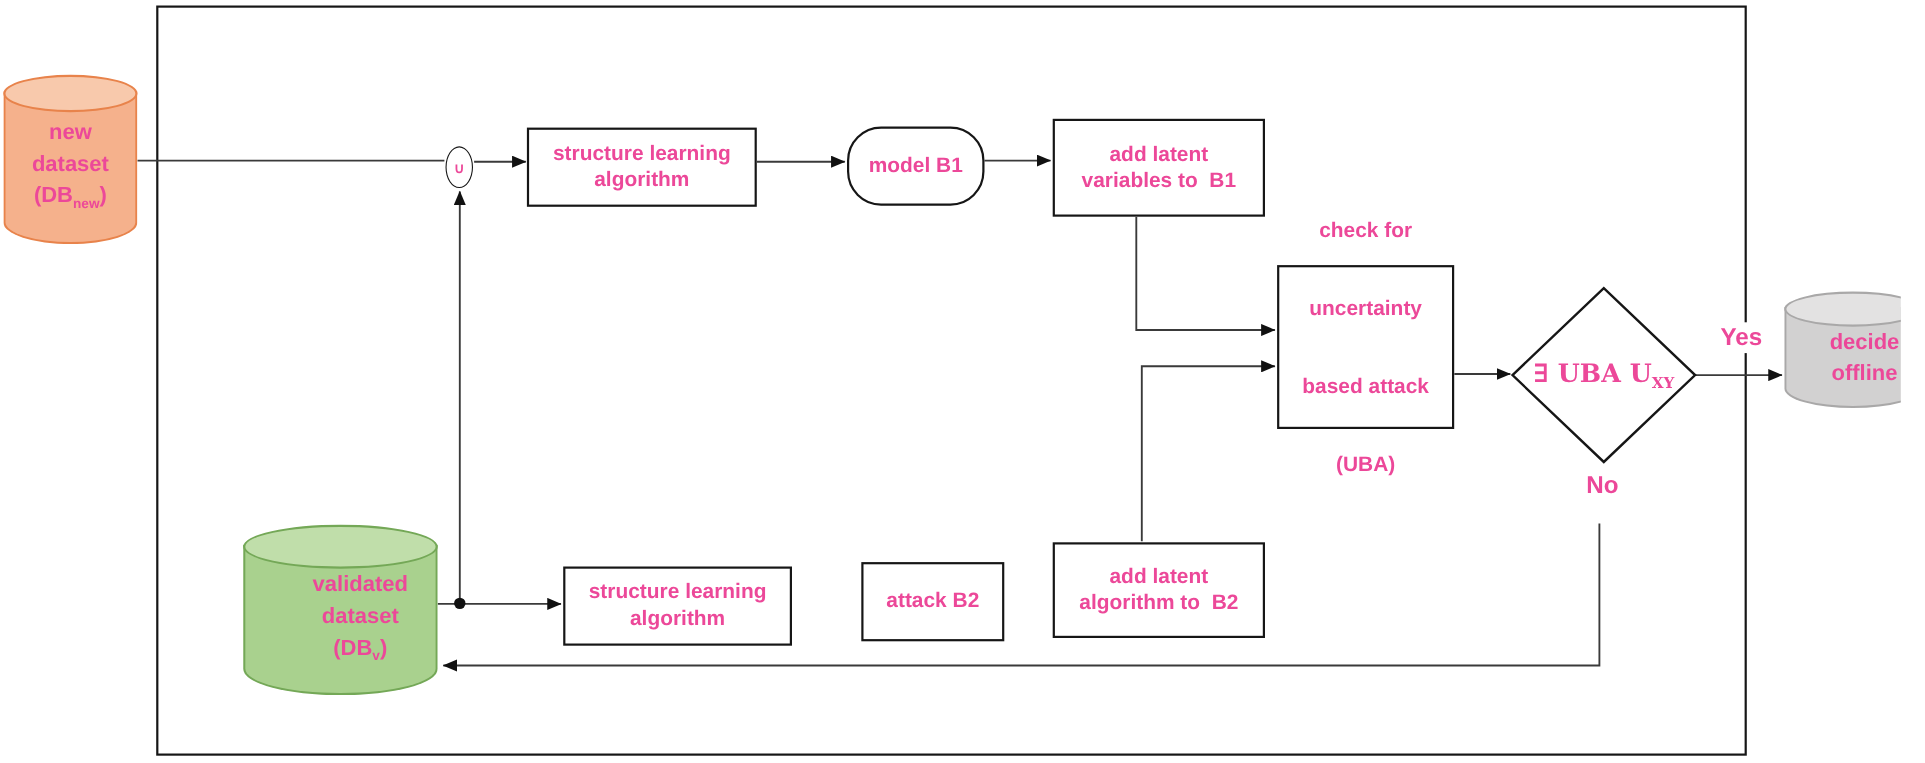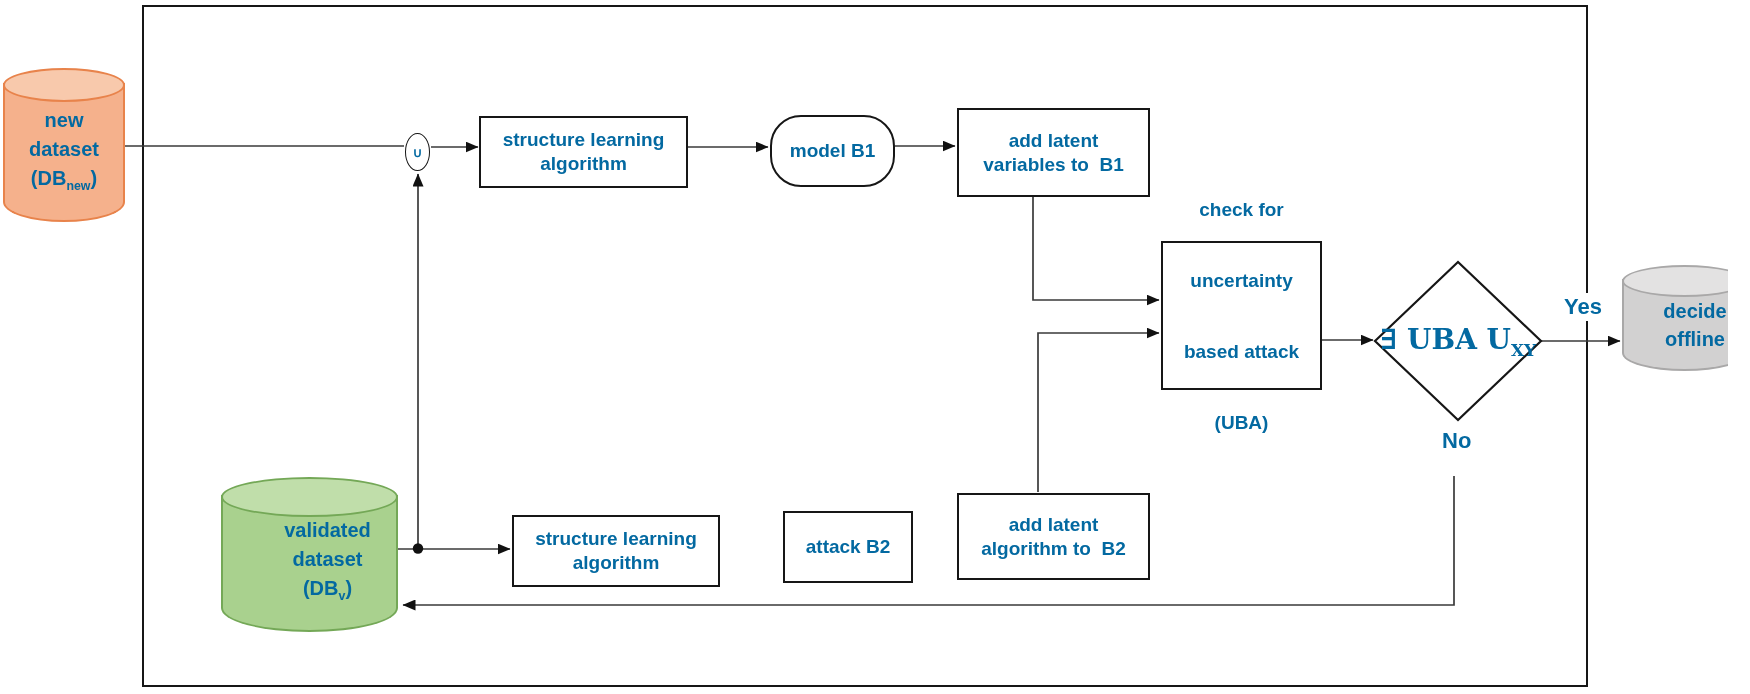--- a/index.html
+++ b/index.html
@@ -1,17 +1,17 @@
 <!DOCTYPE html>
 <html><head>
 <meta charset="utf-8">
 <style>
   html,body{margin:0;padding:0;background:#fff;}
   .stage{position:relative;width:1728px;height:694px;background:#fff;overflow:hidden;
-         font-family:"Liberation Sans",sans-serif;color:#0369a1;}
+         font-family:"Liberation Sans",sans-serif;color:#ec4899;}
   .abs{position:absolute;box-sizing:border-box;}
 
   
   .frame{left:142px;top:5px;width:1446px;height:682px;border:2.5px solid #161616;background:transparent;}
 
   svg.wires{left:0;top:0;width:1750px;height:694px;}
 
   
   .box{background:#fff;border:2.2px solid #161616;display:flex;flex-direction:column;
        align-items:center;justify-content:center;text-align:center;
@@ -53,21 +53,21 @@
 
   sub{font-size:0.62em;font-weight:inherit;}
 
   
   .union{left:405px;top:133px;width:25px;height:38px;border:1.7px solid #161616;border-radius:50%;
          background:#fff;display:flex;align-items:center;justify-content:center;
          font-size:13px;font-weight:700;}
 
   
   .diamond-txt{left:1377px;top:311px;width:162px;height:60px;display:flex;align-items:center;
-               justify-content:center;font-family:"DejaVu Serif",serif;font-size:28px;font-weight:600;}
+               justify-content:center;font-family:"DejaVu Serif",serif;font-size:23px;font-weight:600;}
   .diamond-txt sub{font-size:0.6em;}
 
   
   .lbl{font-size:22px;font-weight:700;background:#fff;padding:1px 4px;}
   .lbl-yes{left:1560px;top:293px;}
   .lbl-no{left:1438px;top:427px;}
 </style>
 </head>
 <body>
 

